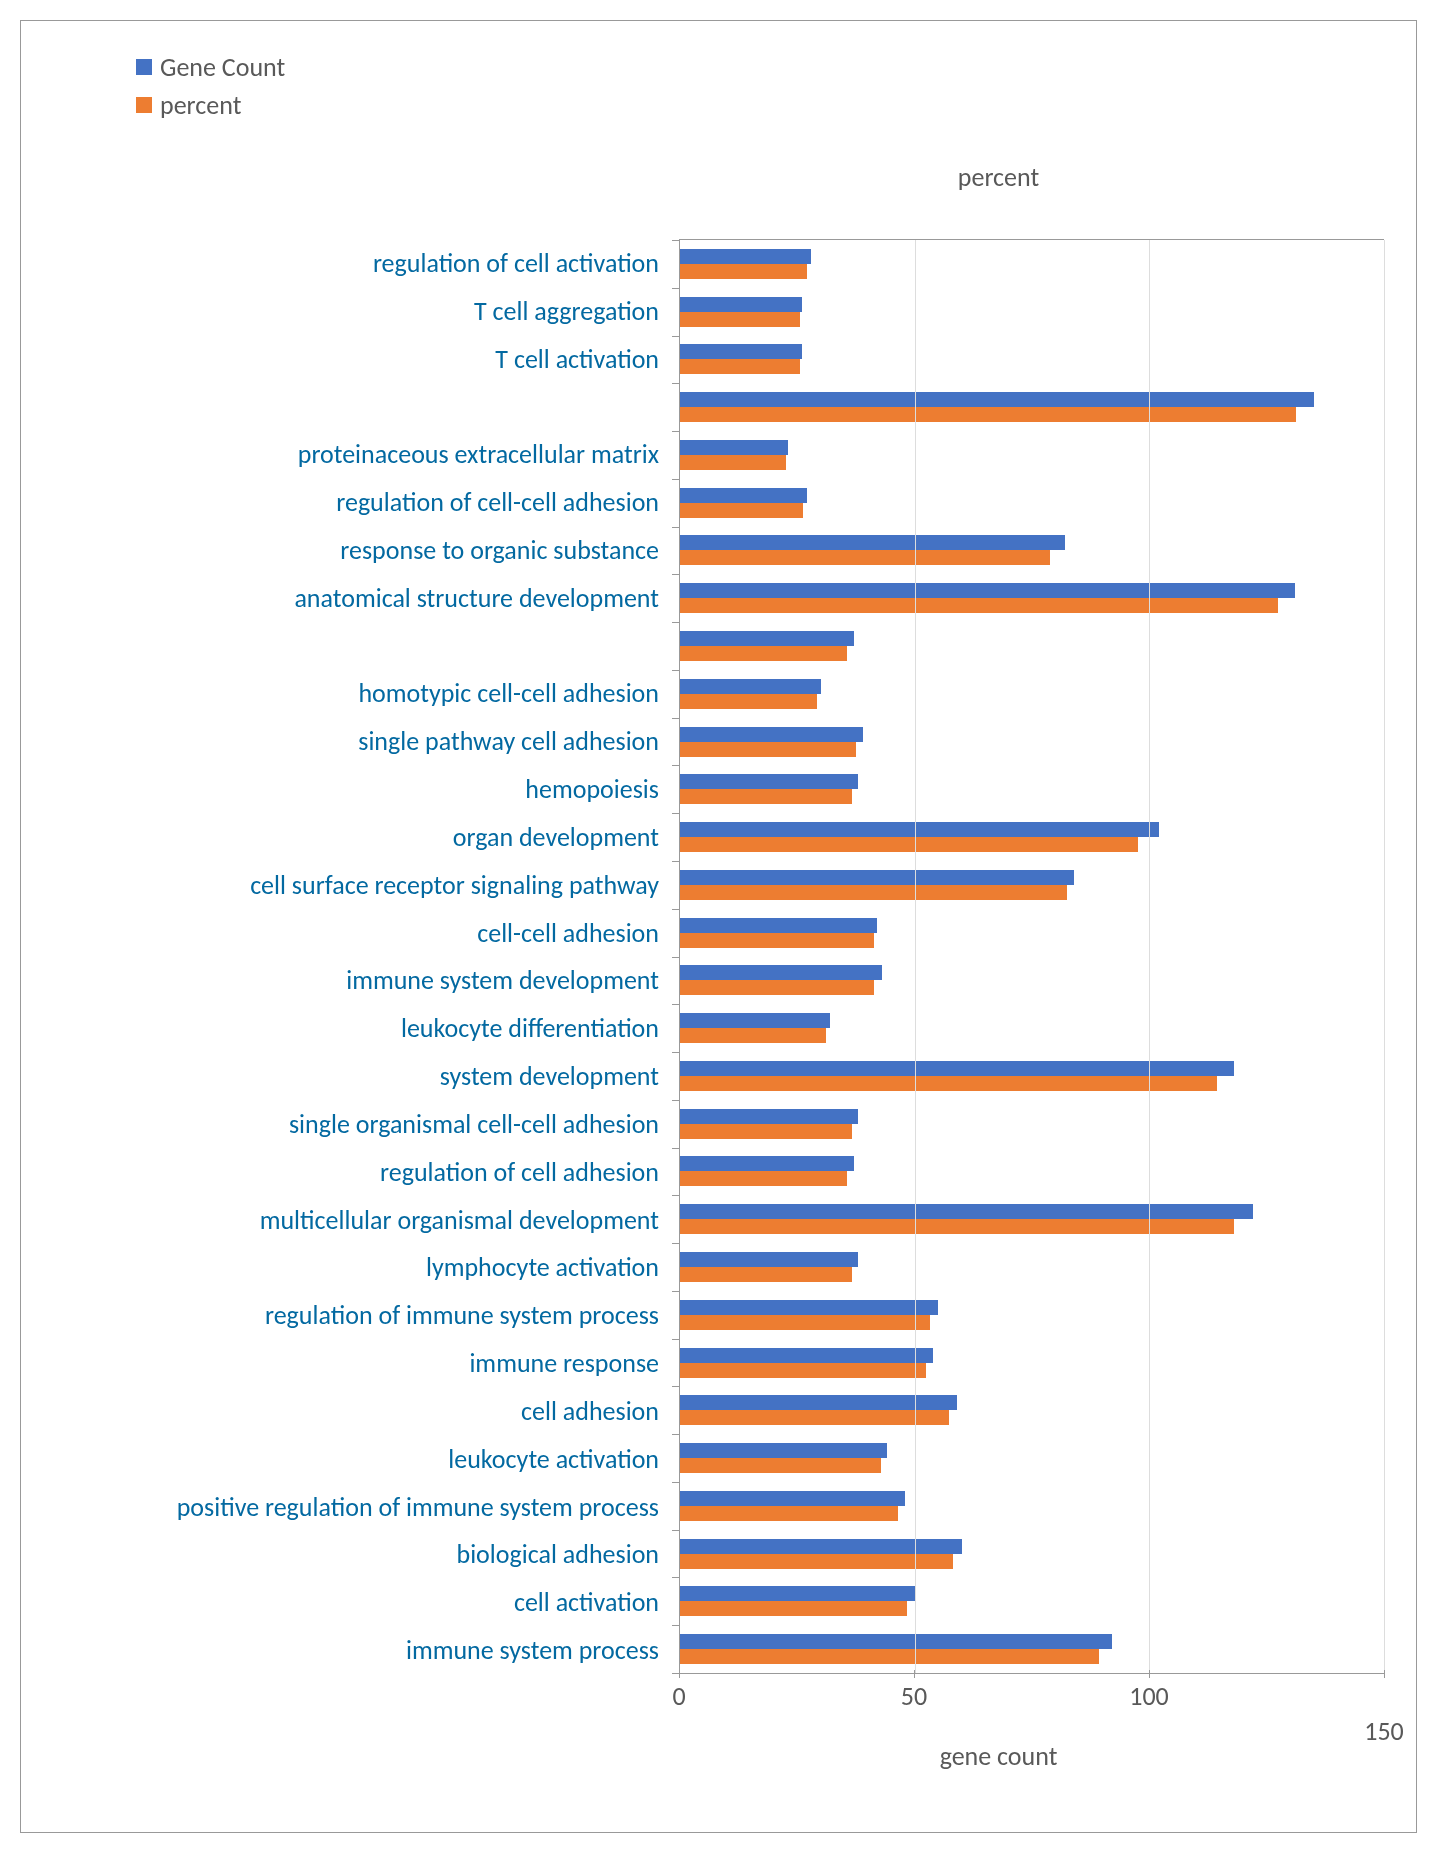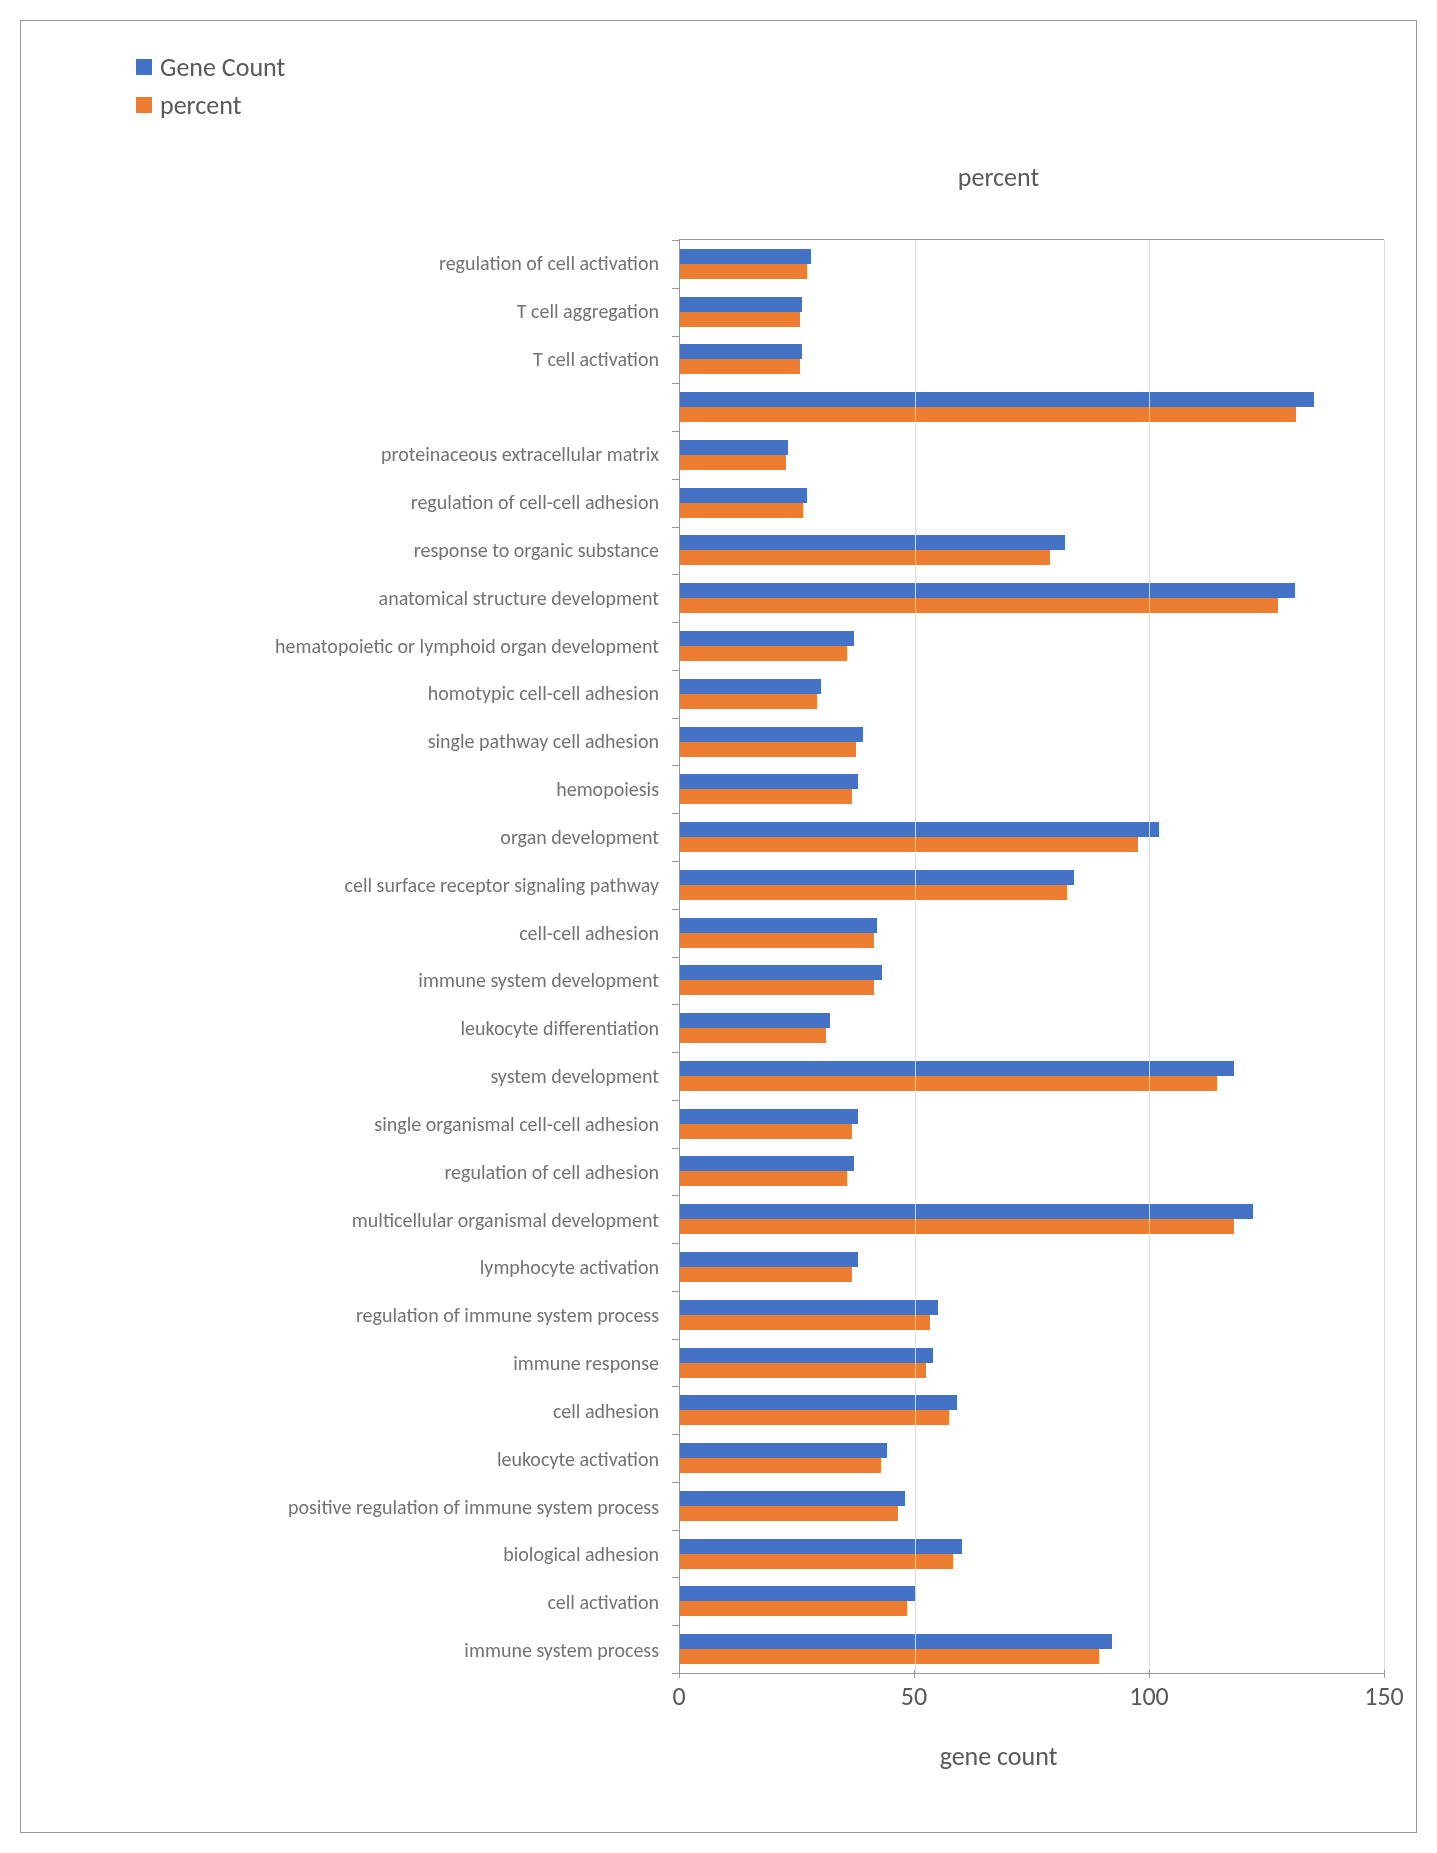--- a/index.html
+++ b/index.html
@@ -87,22 +87,22 @@
       position: absolute;
       top: 218px;
       left: 10px;
       width: 638px;
       bottom: 158px;
     }
     .label-row {
       position: absolute;
       right: 10px;
       text-align: right;
-      font-size: 20px;
-      color: #737373;
+      font-size: 26px;
+      color: #0369a1;
       white-space: nowrap;
       height: 30px;
       line-height: 30px;
       transform: translateY(-50%);
     }
     .bars {
       position: absolute;
       inset: 0;
     }
     .bar {
@@ -269,21 +269,20 @@
     </div>
 
   <div class="labels" id="labels">
       <div class="label-row" style="top: 1.66667%;">regulation of cell activation</div>
       <div class="label-row" style="top: 5%;">T cell aggregation</div>
       <div class="label-row" style="top: 8.33333%;">T cell activation</div>
       <div class="label-row" style="top: 15%;">proteinaceous extracellular matrix</div>
       <div class="label-row" style="top: 18.3333%;">regulation of cell-cell adhesion</div>
       <div class="label-row" style="top: 21.6667%;">response to organic substance</div>
       <div class="label-row" style="top: 25%;">anatomical structure development</div>
-      <div class="label-row" style="top: 28.3333%;">hematopoietic or lymphoid organ development</div>
       <div class="label-row" style="top: 31.6667%;">homotypic cell-cell adhesion</div>
       <div class="label-row" style="top: 35%;">single pathway cell adhesion</div>
       <div class="label-row" style="top: 38.3333%;">hemopoiesis</div>
       <div class="label-row" style="top: 41.6667%;">organ development</div>
       <div class="label-row" style="top: 45%;">cell surface receptor signaling pathway</div>
       <div class="label-row" style="top: 48.3333%;">cell-cell adhesion</div>
       <div class="label-row" style="top: 51.6667%;">immune system development</div>
       <div class="label-row" style="top: 55%;">leukocyte differentiation</div>
       <div class="label-row" style="top: 58.3333%;">system development</div>
       <div class="label-row" style="top: 61.6667%;">single organismal cell-cell adhesion</div>
@@ -300,19 +299,19 @@
       <div class="label-row" style="top: 98.3333%;">immune system process</div>
     </div>
 
   <div class="bottom-axis" id="bottom-axis">
       <div class="tick" style="left: 0%;">0</div>
       <div class="mark" style="left: 0%;"></div>
       <div class="tick" style="left: 33.3333%;">50</div>
       <div class="mark" style="left: 33.3333%;"></div>
       <div class="tick" style="left: 66.6667%; text-align: right;">100</div>
       <div class="mark" style="left: 66.6667%;"></div>
-      <div class="tick" style="left: 100%;">150</div>
+      <div class="tick" style="left: 100%; margin-top: 35px;">150</div>
       <div class="mark" style="left: 100%;"></div>
     </div>
 
   <div class="axis-title-bottom">gene count</div>
 
 </div>
 
 </body></html>

